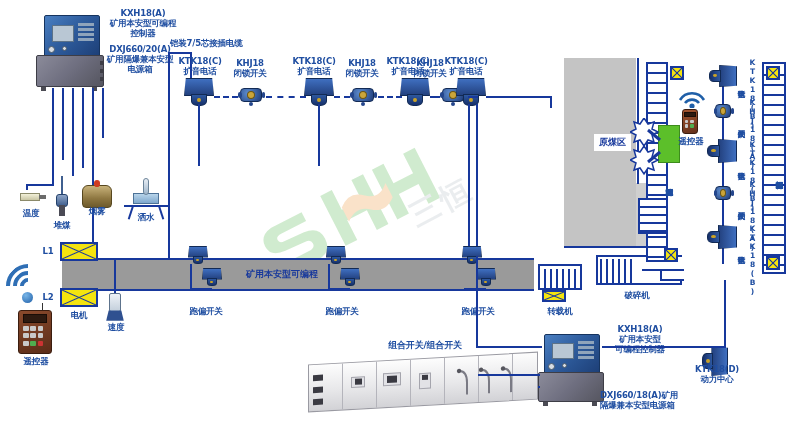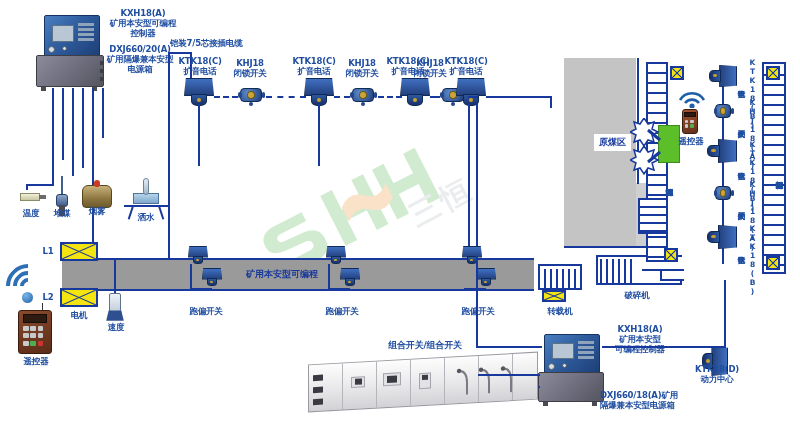--- a/index.html
+++ b/index.html
@@ -390,21 +390,21 @@
     <div class="temp-body"></div>
     <div class="temp-tip"></div>
   </div>
   <div class="lbl" style="left:16px;top:208px;width:30px;">温度</div>
 
   <div class="sensor" style="left:50px;top:176px;width:24px;height:40px;">
     <div class="pile-rod"></div>
     <div class="pile-head"></div>
     <div class="pile-fork"></div>
   </div>
-  <div class="lbl" style="left:46px;top:208px;width:32px;text-align:center;">堆煤</div>
+  <div class="lbl" style="left:46px;top:220px;width:32px;text-align:center;">堆煤</div>
 
   <div class="sensor" style="left:80px;top:178px;width:34px;height:32px;">
     <div class="smoke-body"></div>
     <div class="smoke-led"></div>
   </div>
   <div class="lbl" style="left:82px;top:206px;width:30px;">烟雾</div>
 
   <div class="sensor" style="left:130px;top:176px;width:32px;height:30px;">
     <div class="water-base"></div>
     <div class="water-bottle"></div>

